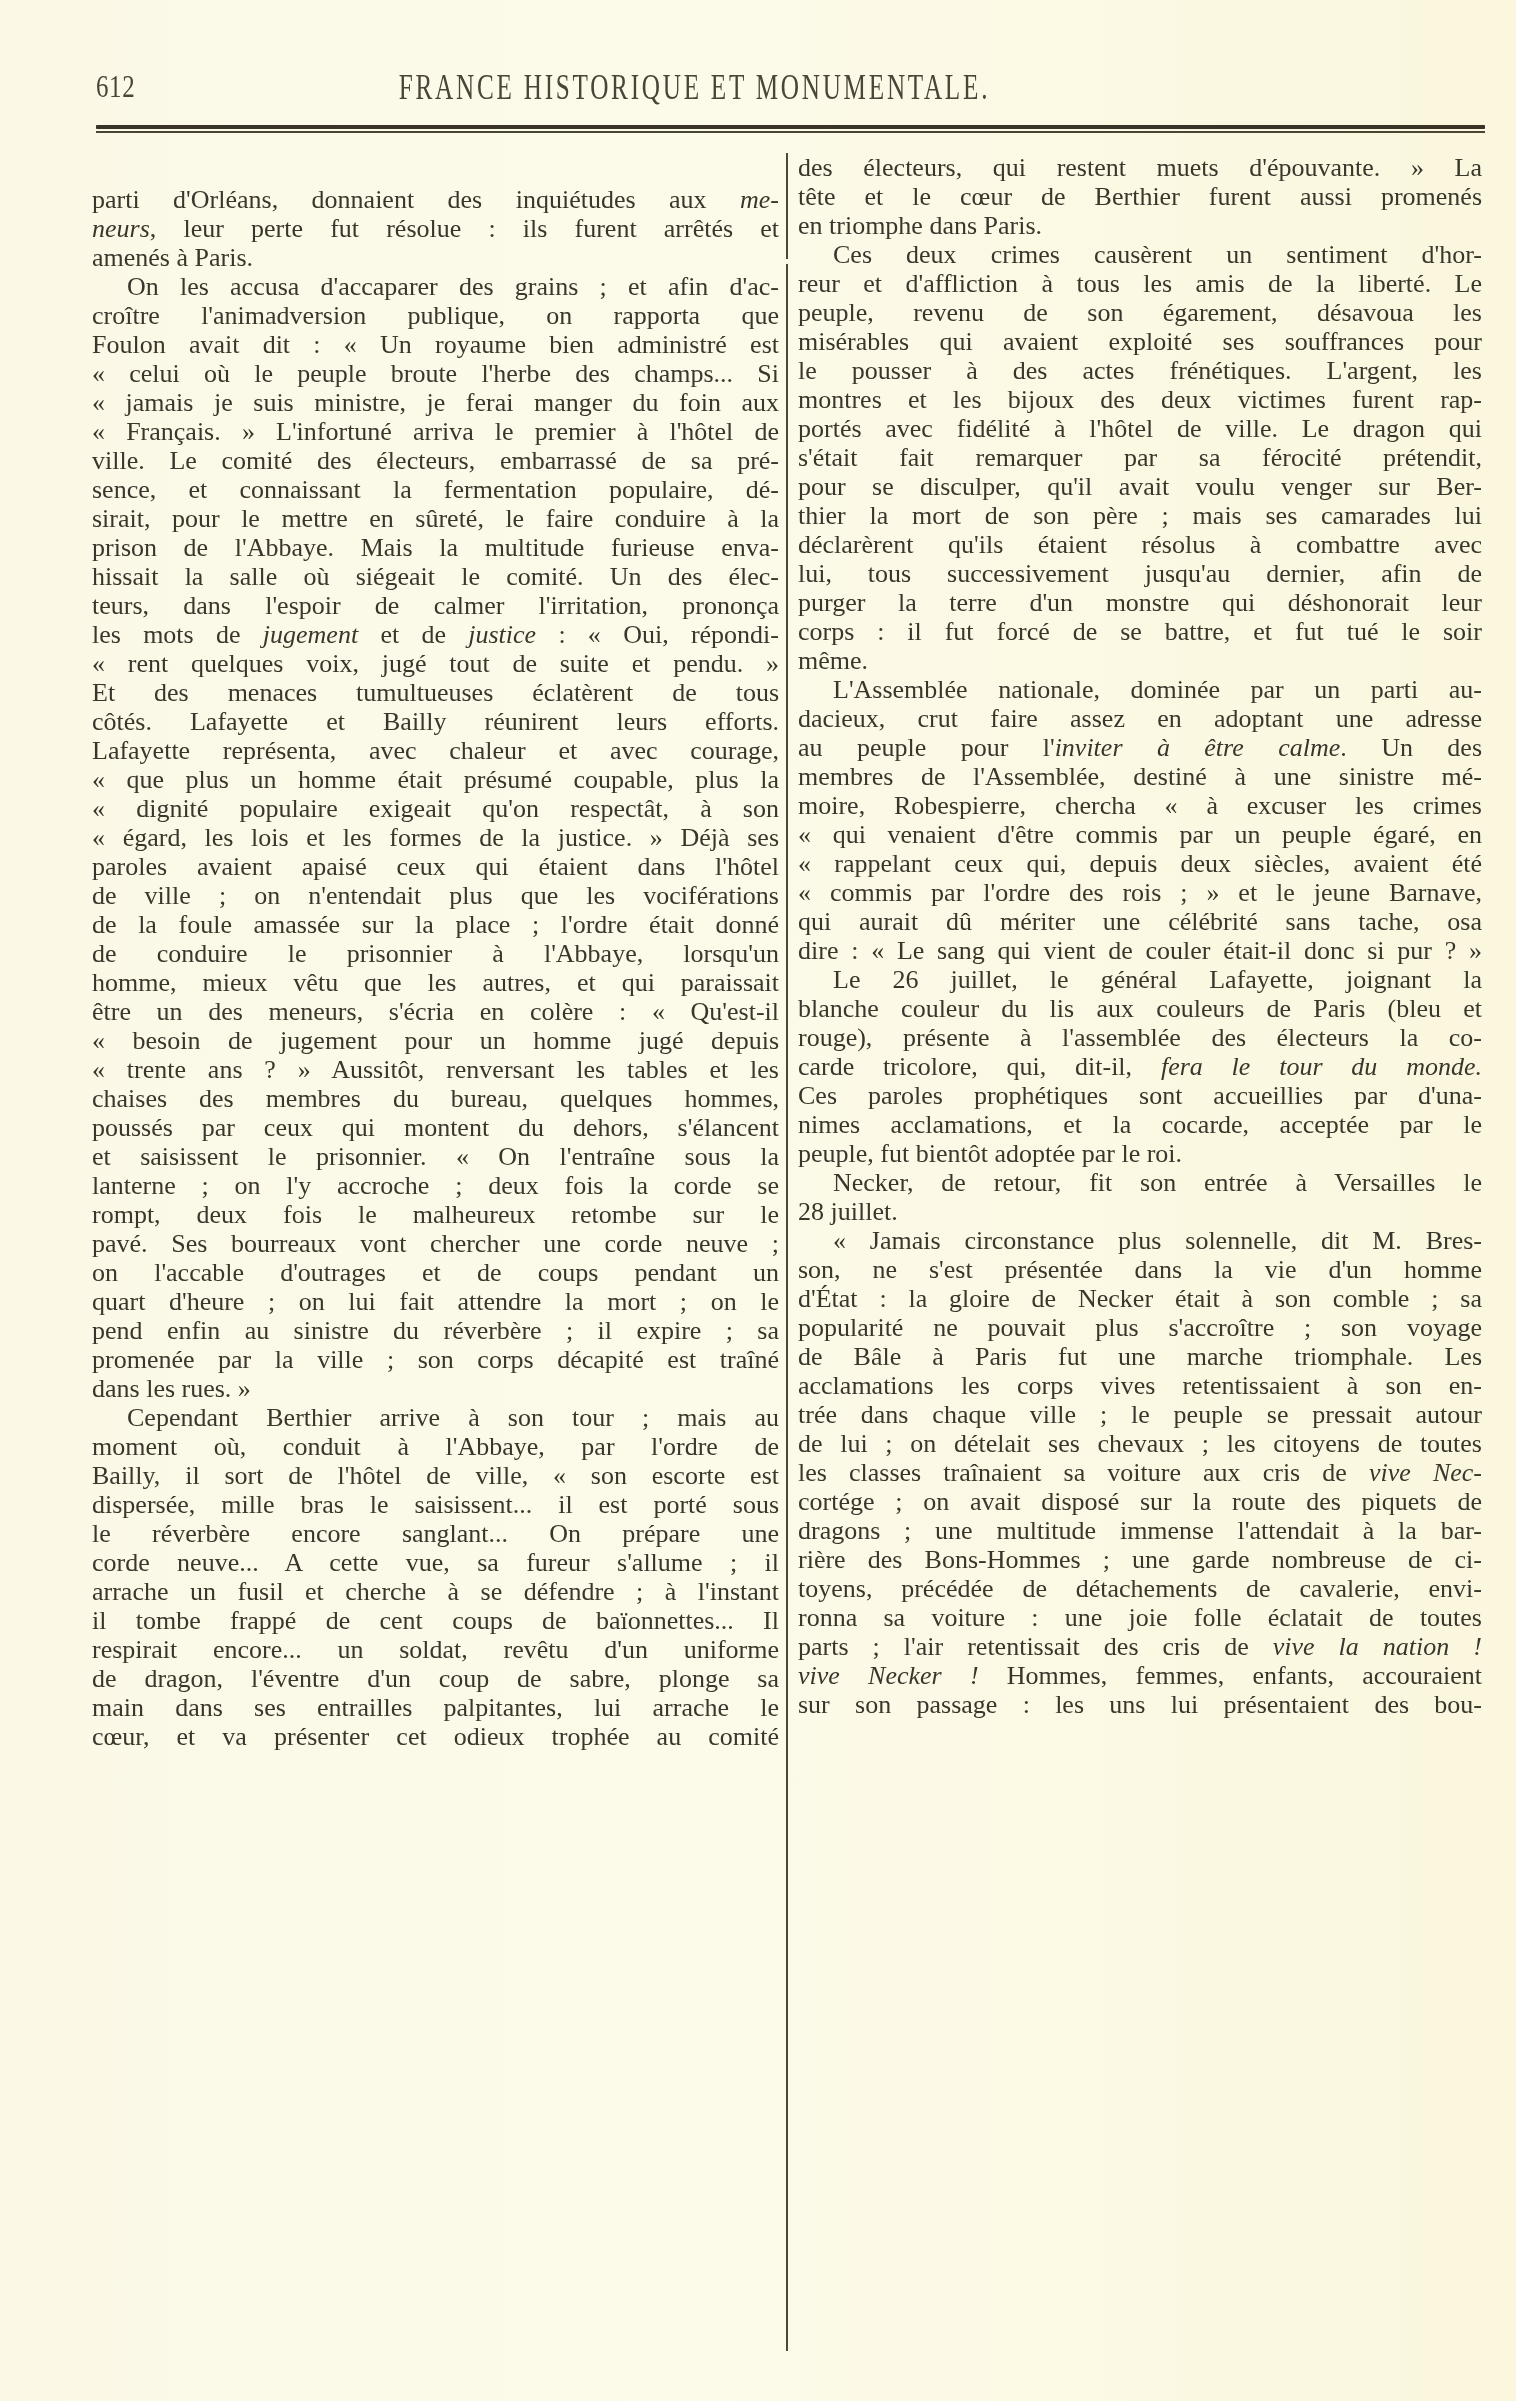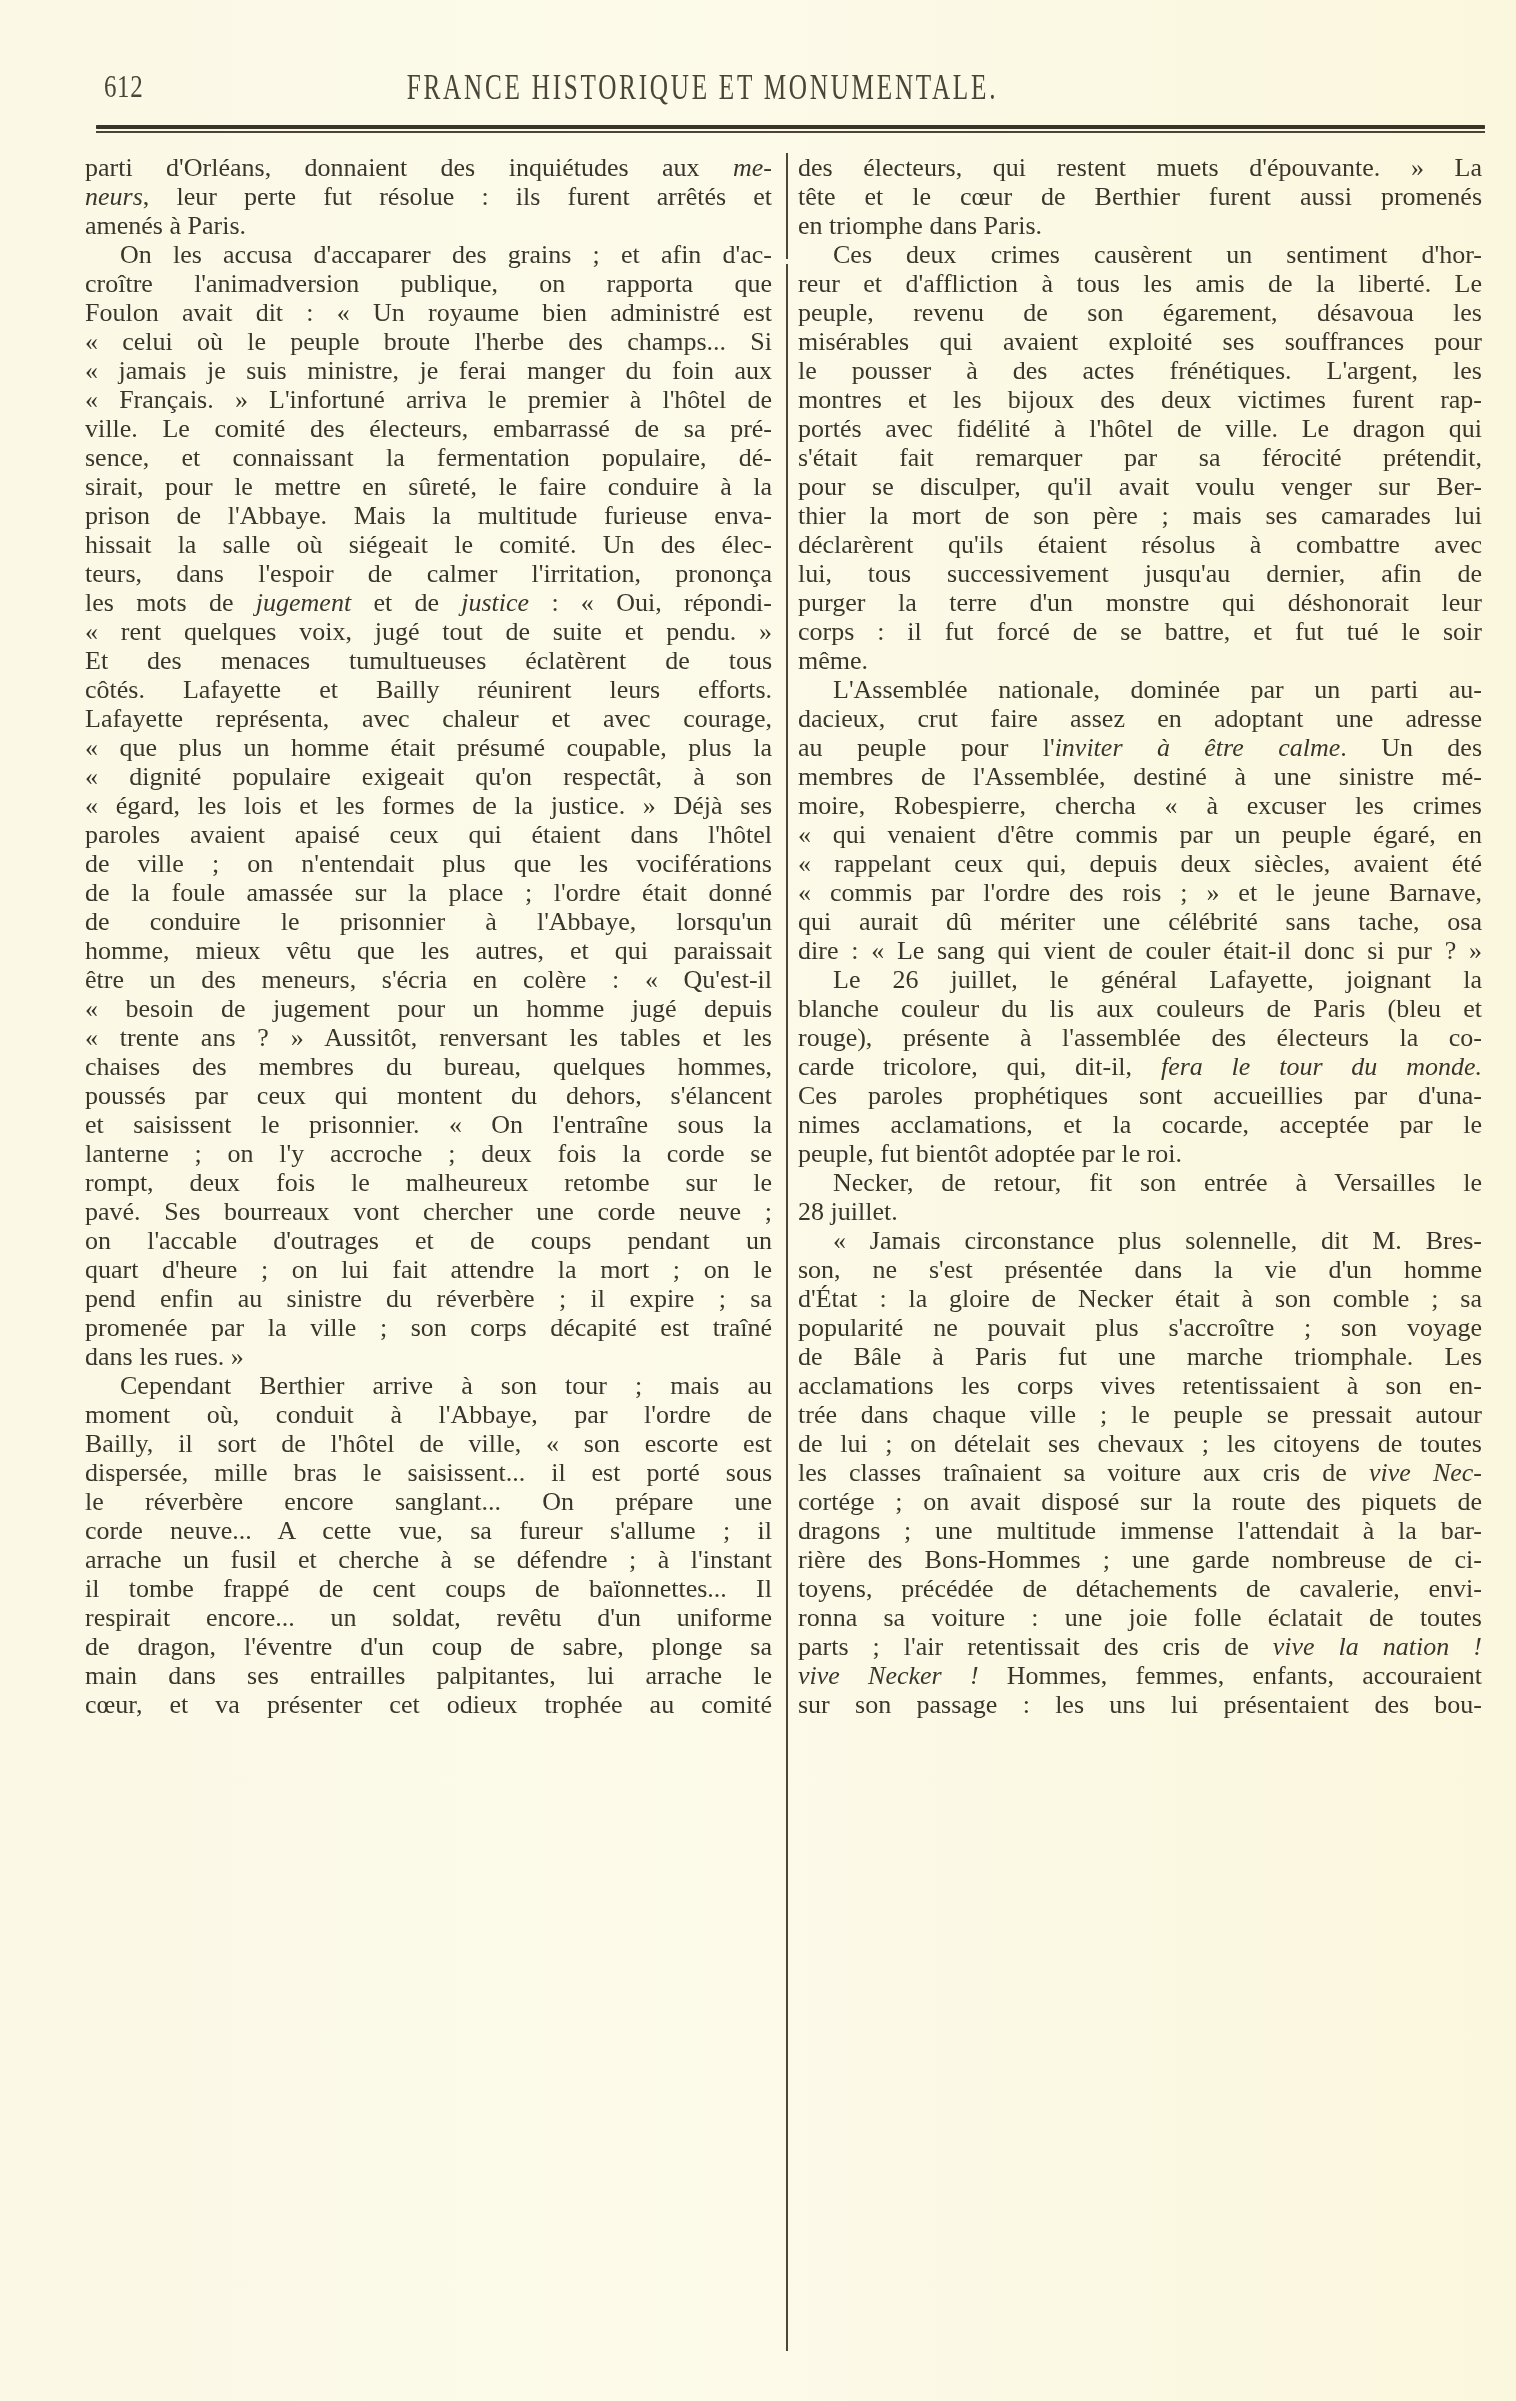--- a/index.html
+++ b/index.html
@@ -17,21 +17,21 @@
   }
   .page {
     position: absolute;
     left: 0; top: 0;
     width: 1517px; height: 2401px;
     background: linear-gradient(90deg, #fbf8e6 0%, #fcfae9 45%, #fbf7de 100%);
   }
   .running-head {
     position: absolute;
     top: 68px;
-    left: 104px;
+    left: 96px;
     width: 1389px;
     height: 46px;
   }
   .page-number {
     position: absolute;
     left: 0;
     top: 0;
     font-size: 32px;
     letter-spacing: 0.8px;
     color: #4a4538;
@@ -67,21 +67,21 @@
     position: absolute; left: 0; right: 0; top: 8.4px; height: 1.5px;
     background: #4a4436;
   }
   .column {
     position: absolute;
     top: 153px;
     font-size: 26px;
     line-height: 29px;
     color: #3b362c;
   }
-  .col-left { left: 85px; width: 687px; }
+  .col-left { left: 92px; width: 687px; margin-top: 32px; }
   .col-right { left: 798px; width: 684px; }
   .line {
     display: block;
     height: 29px;
     white-space: nowrap;
     text-align: justify;
     text-align-last: justify;
     overflow: visible;
   }
   .line-inner {

